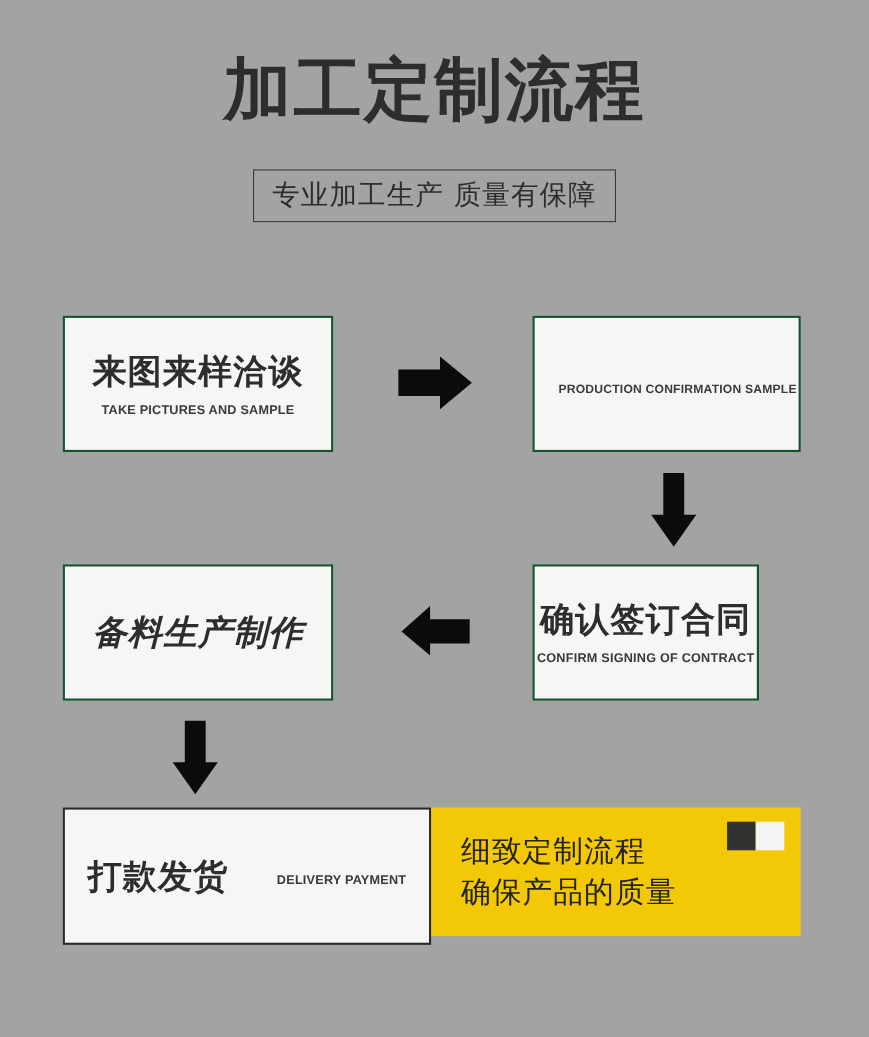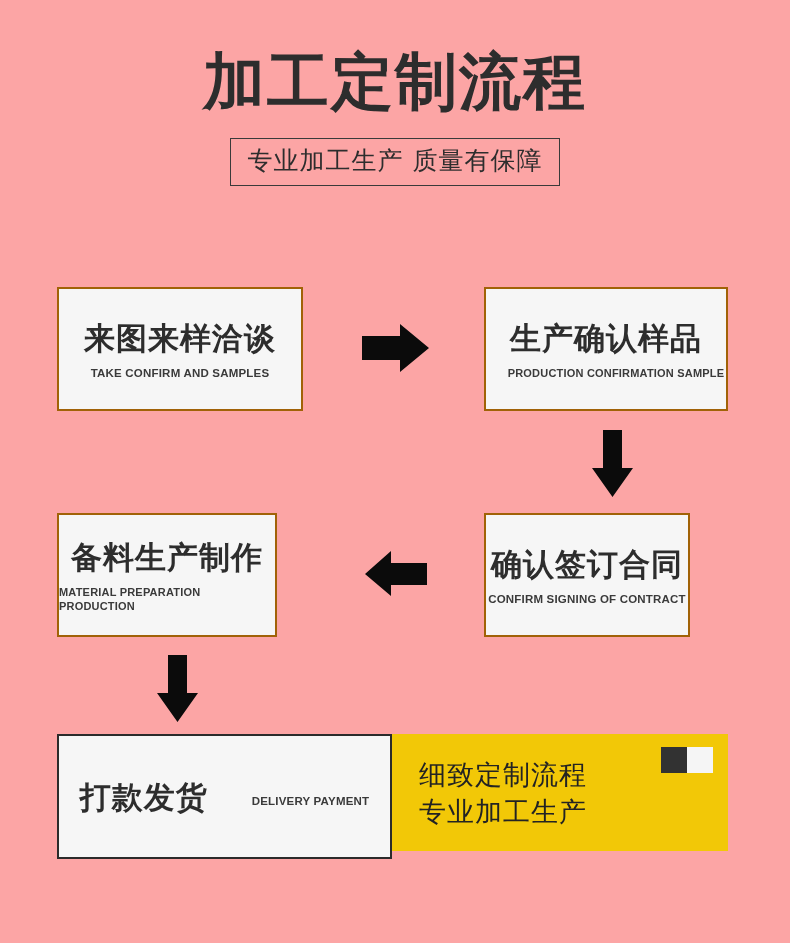--- a/index.html
+++ b/index.html
@@ -11,59 +11,59 @@
     height: 943px;
     background: #f4f4f4;
     font-family: "Liberation Sans", "DejaVu Sans", sans-serif;
     color: #2b2b2b;
     overflow: hidden;
   }
   #page {
     position: relative;
     width: 790px;
     height: 943px;
-    background: #fca5a5;
+    background: #a3a3a3;
   }
 
   
   .header {
     position: absolute;
     left: 0;
     top: 46px;
     width: 790px;
     text-align: center;
   }
   .main-title {
     font-size: 62px;
     line-height: 72px;
     font-weight: 700;
     letter-spacing: 2px;
     color: #2d2d2d;
     font-family: "DejaVu Sans", "Liberation Sans", sans-serif;
   }
   .subtitle-wrap {
-    margin-top: 20px;
+    margin-top: 36px;
     display: inline-block;
   }
   .subtitle {
     display: inline-block;
     border: 1px solid #3a3a3a;
     padding: 7px 17px 9px 17px;
     font-size: 25px;
     line-height: 30px;
     font-weight: 400;
     color: #2d2d2d;
     letter-spacing: 1px;
     font-family: "DejaVu Sans", "Liberation Sans", sans-serif;
   }
 
   
   .flow-box {
     position: absolute;
-    border: 2px solid #a16207;
+    border: 2px solid #14532d;
     background: #f6f6f6;
     box-sizing: border-box;
     display: flex;
     flex-direction: column;
     align-items: center;
     justify-content: center;
   }
   .box-cn {
     font-size: 30px;
     line-height: 38px;
@@ -78,21 +78,21 @@
     line-height: 14px;
     font-weight: 600;
     letter-spacing: 0.2px;
     color: #3a3a3a;
     font-family: "Liberation Sans", sans-serif;
   }
 
   #box-1 { left: 57px;  top: 287px; width: 246px; height: 124px; }
   #box-2 { left: 484px; top: 287px; width: 244px; height: 124px; }
   #box-3 { left: 484px; top: 513px; width: 206px; height: 124px; }
-  #box-4 { left: 57px;  top: 513px; width: 220px; height: 124px; }
+  #box-4 { left: 57px;  top: 513px; width: 246px; height: 124px; font-style: italic; }
 
   #box-1 .box-cn { font-size: 31px; }
   #box-2 .box-cn { font-size: 31px; }
   #box-3 .box-cn { font-size: 31px; }
   #box-4 .box-cn { font-size: 31px; }
   #box-2 .box-en { font-size: 11px; padding-left: 20px; }
   #box-4 .box-en { font-size: 11px; }
 
   
   .arrow { position: absolute; }
@@ -166,31 +166,30 @@
 
   <div class="header">
     <div class="main-title">加工定制流程</div>
     <div class="subtitle-wrap">
       <div class="subtitle">专业加工生产 质量有保障</div>
     </div>
   </div>
 
   <div class="flow-box" id="box-1">
     <div class="box-cn">来图来样洽谈</div>
-    <div class="box-en">TAKE CONFIRM AND SAMPLES</div>
+    <div class="box-en">TAKE PICTURES AND SAMPLE</div>
   </div>
 
   <div class="arrow" id="arrow-right">
     <svg width="68" height="50" viewBox="0 0 68 50" aria-hidden="true">
       <polygon points="0,13 38,13 38,1 67,25 38,49 38,37 0,37" fill="#0b0b0b"></polygon>
     </svg>
   </div>
 
   <div class="flow-box" id="box-2">
-    <div class="box-cn">生产确认样品</div>
     <div class="box-en">PRODUCTION CONFIRMATION SAMPLE</div>
   </div>
 
   <div class="arrow" id="arrow-down-1">
     <svg width="43" height="68" viewBox="0 0 43 68" aria-hidden="true">
       <polygon points="12,0 31,0 31,38 42,38 21.5,67 1,38 12,38" fill="#0b0b0b"></polygon>
     </svg>
   </div>
 
   <div class="flow-box" id="box-3">
@@ -199,39 +198,38 @@
   </div>
 
   <div class="arrow" id="arrow-left">
     <svg width="64" height="46" viewBox="0 0 64 46" aria-hidden="true">
       <polygon points="63,12 27,12 27,0 1,23 27,45 27,34 63,34" fill="#0b0b0b"></polygon>
     </svg>
   </div>
 
   <div class="flow-box" id="box-4">
     <div class="box-cn">备料生产制作</div>
-    <div class="box-en">MATERIAL PREPARATION PRODUCTION</div>
   </div>
 
   <div class="arrow" id="arrow-down-2">
     <svg width="43" height="68" viewBox="0 0 43 68" aria-hidden="true">
       <polygon points="12,0 31,0 31,38 42,38 21.5,67 1,38 12,38" fill="#0b0b0b"></polygon>
     </svg>
   </div>
 
   <div id="bottom-row">
     <div id="delivery-box">
       <div class="box-cn">打款发货</div>
       <div class="box-en">DELIVERY PAYMENT</div>
     </div>
 
     <div id="promo-panel">
       <div class="promo-text">
         <div>细致定制流程</div>
-        <div>专业加工生产</div>
+        <div>确保产品的质量</div>
       </div>
       <div class="promo-deco">
         <div class="deco-dark"></div>
         <div class="deco-light"></div>
       </div>
     </div>
   </div>
 
 </div>
 

